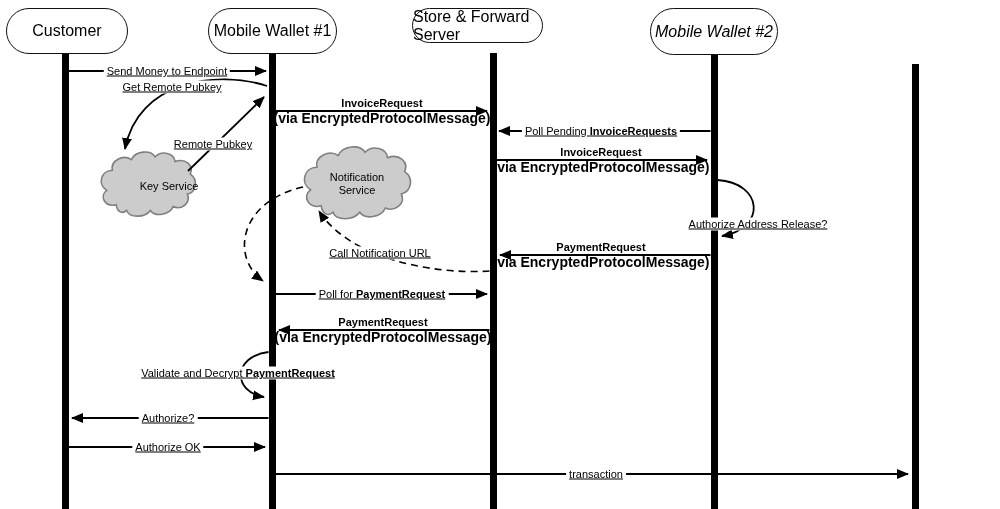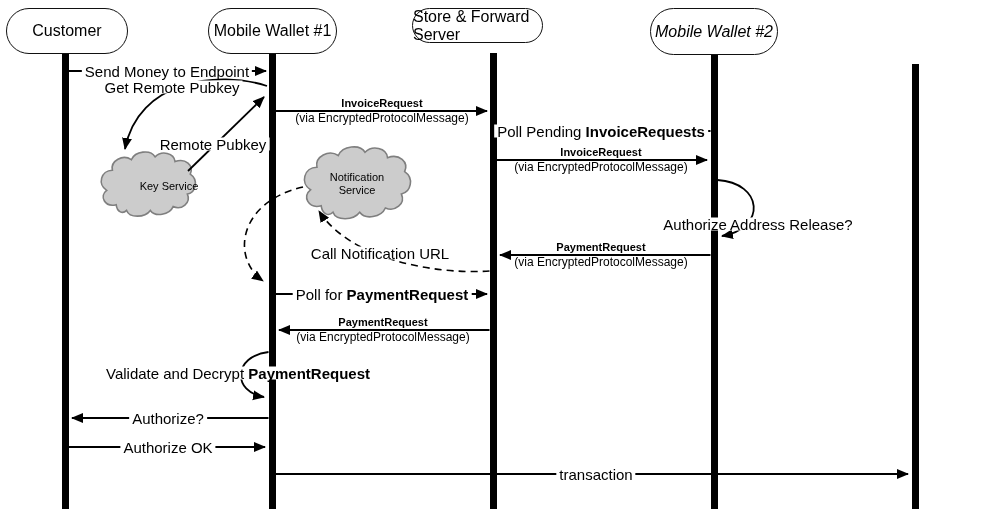--- a/index.html
+++ b/index.html
@@ -4,27 +4,27 @@
 <style>
   html,body{margin:0;padding:0;background:#fff;}
   .canvas{position:relative;width:1000px;height:509px;background:#ffffff;overflow:hidden;
           font-family:"Liberation Sans",sans-serif;color:#000;}
   .actor{position:absolute;box-sizing:border-box;border:1.6px solid #111;background:#fff;
          display:flex;align-items:center;justify-content:center;font-size:16px;z-index:2;}
   .stadium{border-radius:24px;}
   .ellipse{border-radius:50%;}
   .bar{position:absolute;width:7px;background:#000;z-index:1;}
   svg.overlay{position:absolute;left:0;top:0;z-index:2;pointer-events:none;}
-  .lbl{position:absolute;font-size:15px;line-height:13px;white-space:nowrap;z-index:3;
-       transform:translate(-50%,-50%);background:#fff;padding:0 3px;}
+  .lbl{position:absolute;font-size:11px;line-height:13px;white-space:nowrap;z-index:3;
+       transform:translate(-50%,-50%);background:#fff;padding:0 3px;text-decoration:underline;}
   .b{font-weight:bold;}
   .name{position:absolute;font-size:11px;line-height:12px;font-weight:bold;white-space:nowrap;
         z-index:3;transform:translate(-50%,-100%);}
-  .via{position:absolute;font-size:12px;line-height:11px;white-space:nowrap;z-index:3;
-       transform:translate(-50%,0);}
+  .via{position:absolute;font-size:14px;line-height:11px;white-space:nowrap;z-index:3;
+       transform:translate(-50%,0);font-weight:bold;}
   .cloud-lbl{position:absolute;font-size:11px;line-height:13px;text-align:center;z-index:3;
              transform:translate(-50%,-50%);}
 </style>
 </head>
 <body>
 
 <div class="canvas">
 
   <div class="actor stadium" style="left:6px;top:8px;width:122px;height:46px;">
     <span>Customer</span>

